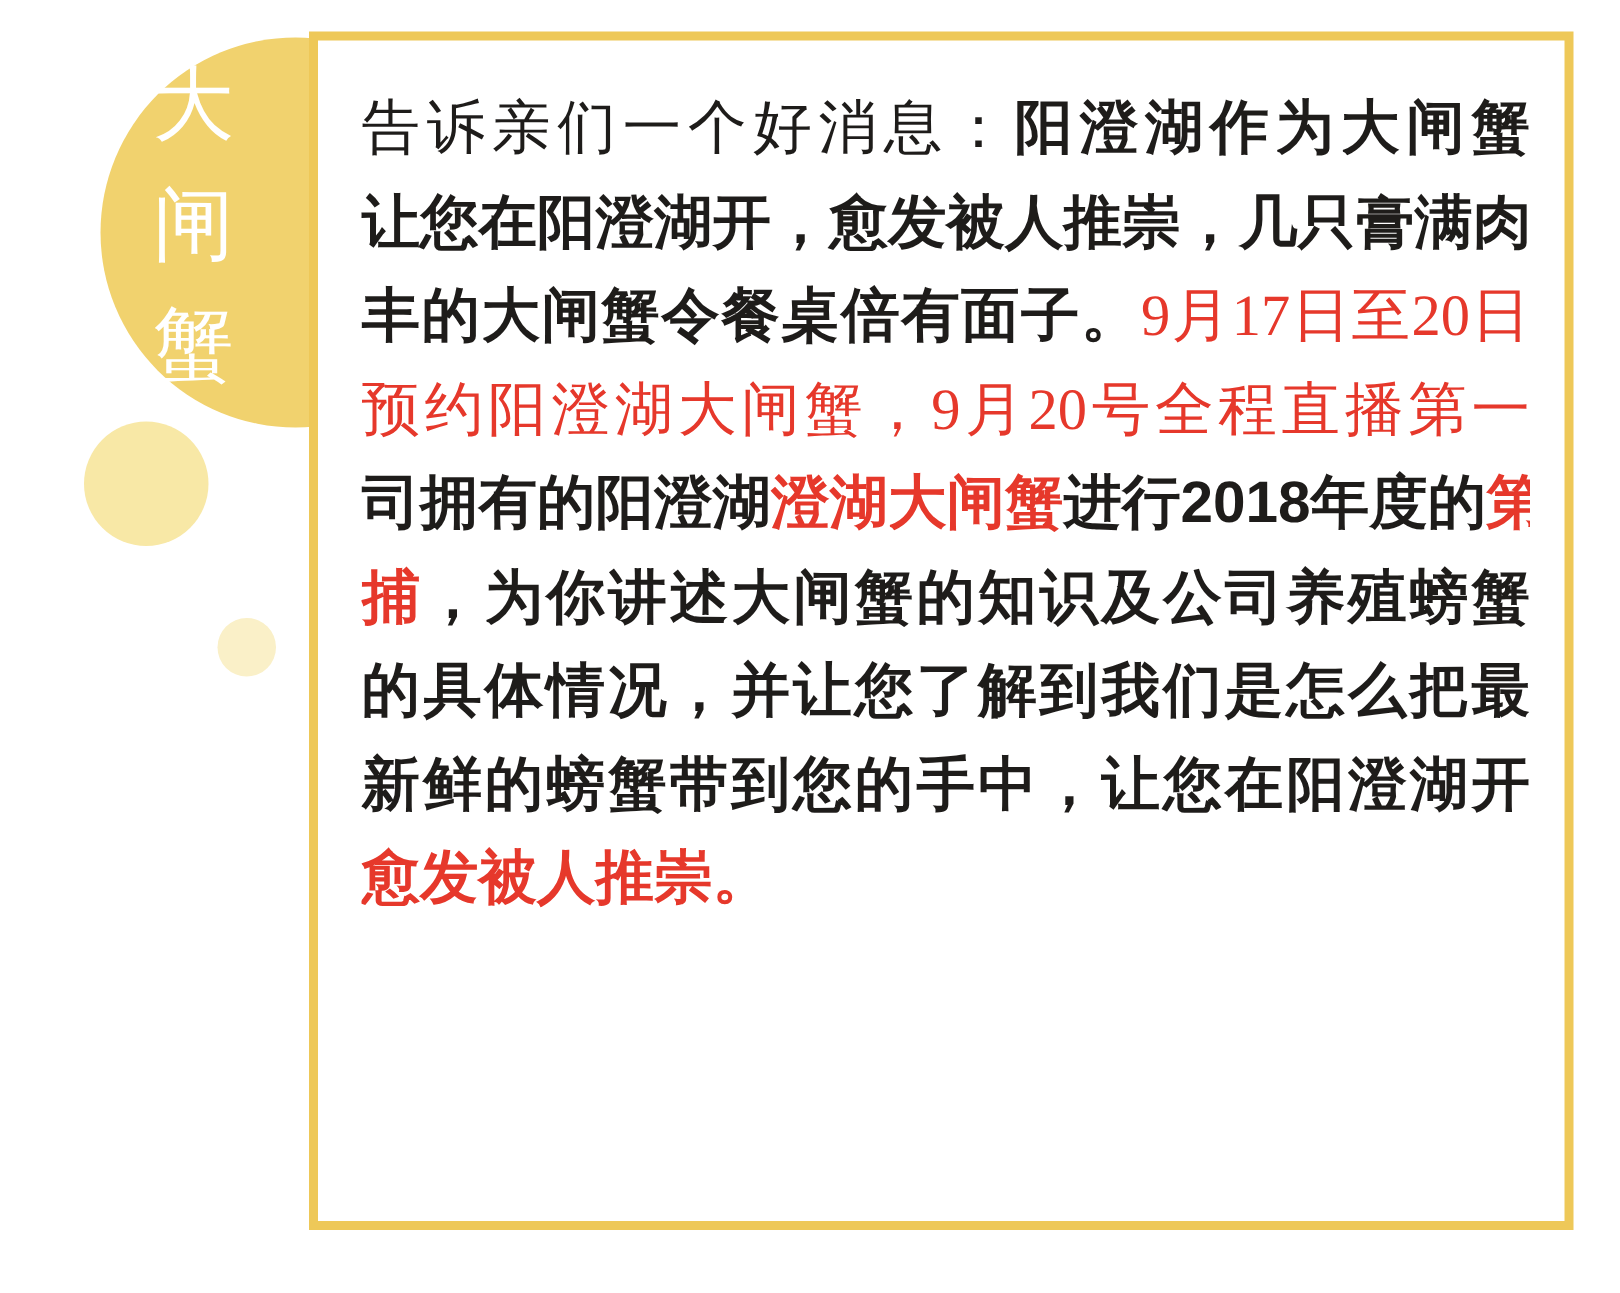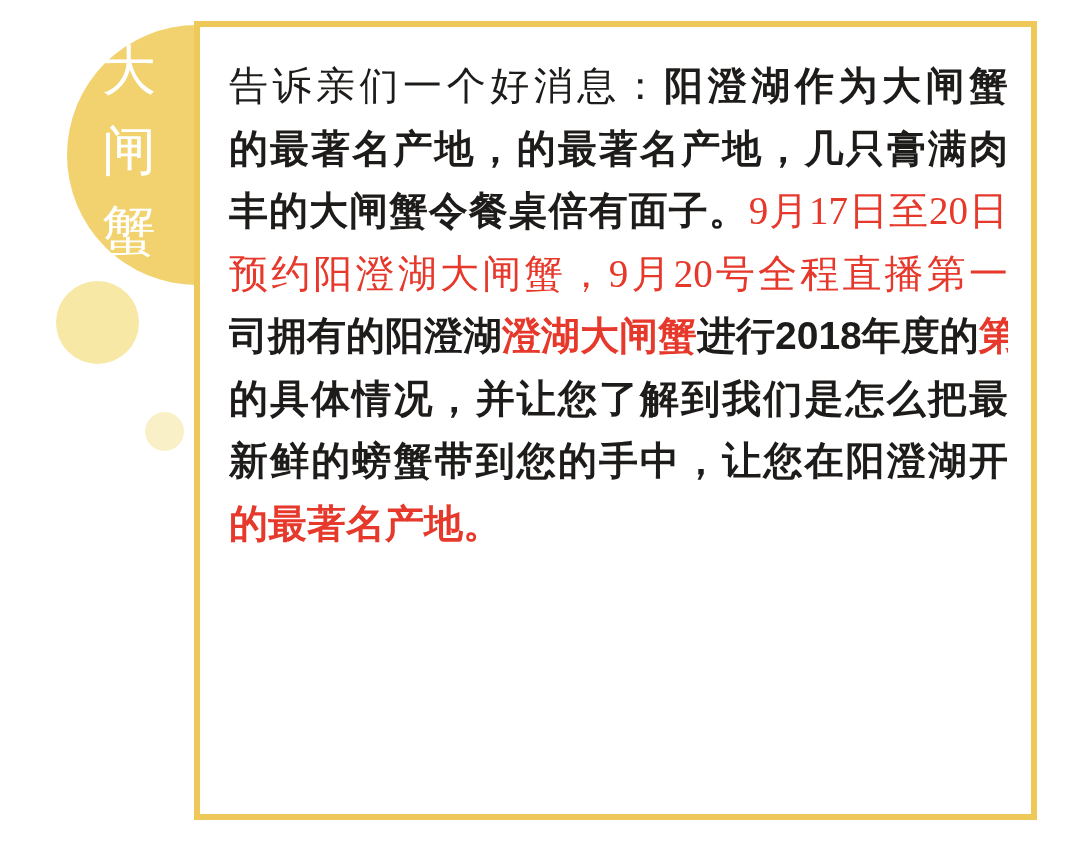--- a/index.html
+++ b/index.html
@@ -36,21 +36,21 @@
     z-index: 3;
     color: var(--badge-text);
     font-size: 54px;
     line-height: 80px;
     text-align: center;
     font-weight: 400;
   }
 
   .article-box {
     position: absolute;
-    left: 194px; top: 21px;
+    left: 206px; top: 21px;
     width: 843px; height: 799px;
     background: #ffffff;
     border: 6px solid var(--box-border);
     z-index: 2;
     padding: 28px 23px 0 29px;
   }
 
   .line {
     height: 62.5px;
     line-height: 62.5px;
@@ -83,23 +83,24 @@
 
   <div class="badge-label">
     <div>大</div>
     <div>闸</div>
     <div>蟹</div>
   </div>
 
   <div class="article-box">
     <div id="paragraph">
         <div class="line"><span class="run intro">告诉亲们一个好消息：</span><span class="run b">阳澄湖作为大闸蟹</span></div>
-        <div class="line"><span class="run b">的最著名产地，的最著名产地，几只膏满肉</span></div>
+        <div class="line"><span class="run b">让您在阳澄湖开，愈发被人推崇，几只膏满肉</span></div>
         <div class="line"><span class="run b">丰的大闸蟹令餐桌倍有面子。</span><span class="run rs">9月17日至20日</span></div>
         <div class="line"><span class="run rs">预约阳澄湖大闸蟹，9月20号全程直播第一</span></div>
         <div class="line"><span class="run b">司拥有的阳澄湖</span><span class="run r">澄湖大闸蟹</span><span class="run b">进行2018年度的</span><span class="run r">第一</span></div>
+        <div class="line"><span class="run r">捕</span><span class="run b">，为你讲述大闸蟹的知识及公司养殖螃蟹</span></div>
         <div class="line"><span class="run b">的具体情况，并让您了解到我们是怎么把最</span></div>
         <div class="line"><span class="run b">新鲜的螃蟹带到您的手中，让您在阳澄湖开</span></div>
-        <div class="line no-just"><span class="run r">的最著名产地。</span></div>
+        <div class="line no-just"><span class="run r">愈发被人推崇。</span></div>
       </div>
   </div>
 
 </div>
 
 </body></html>

